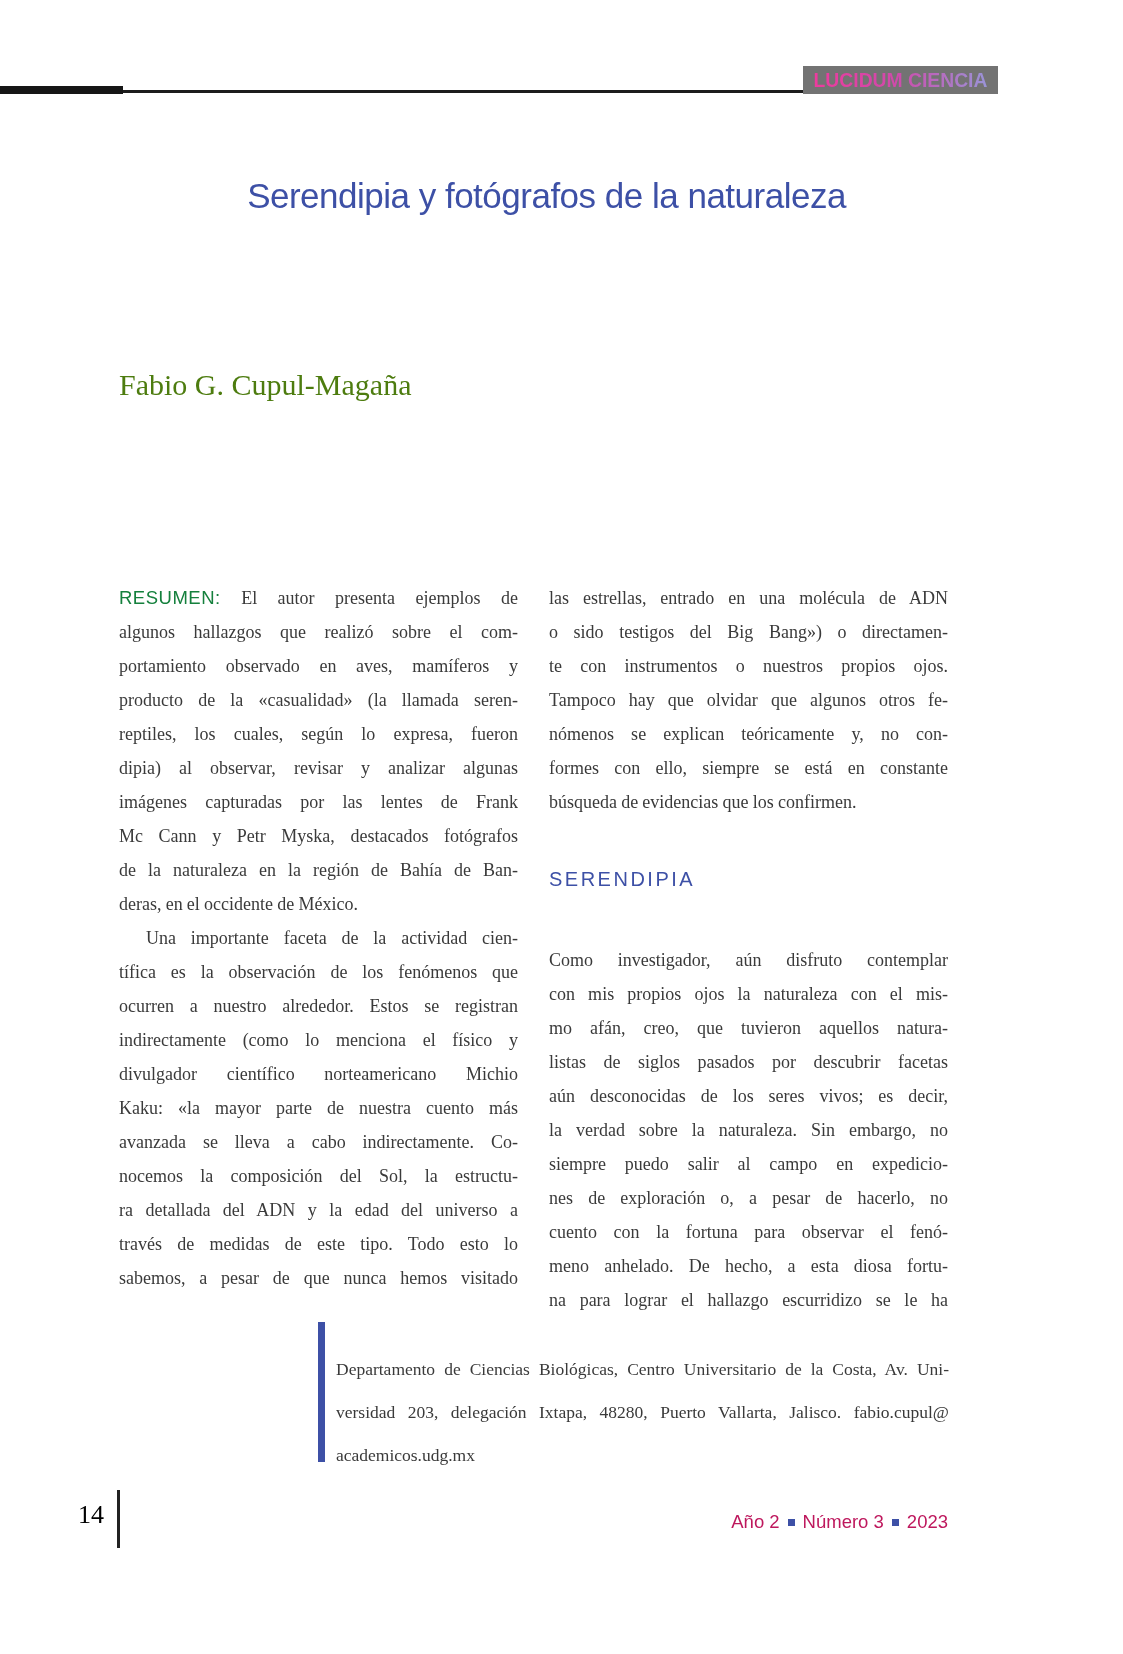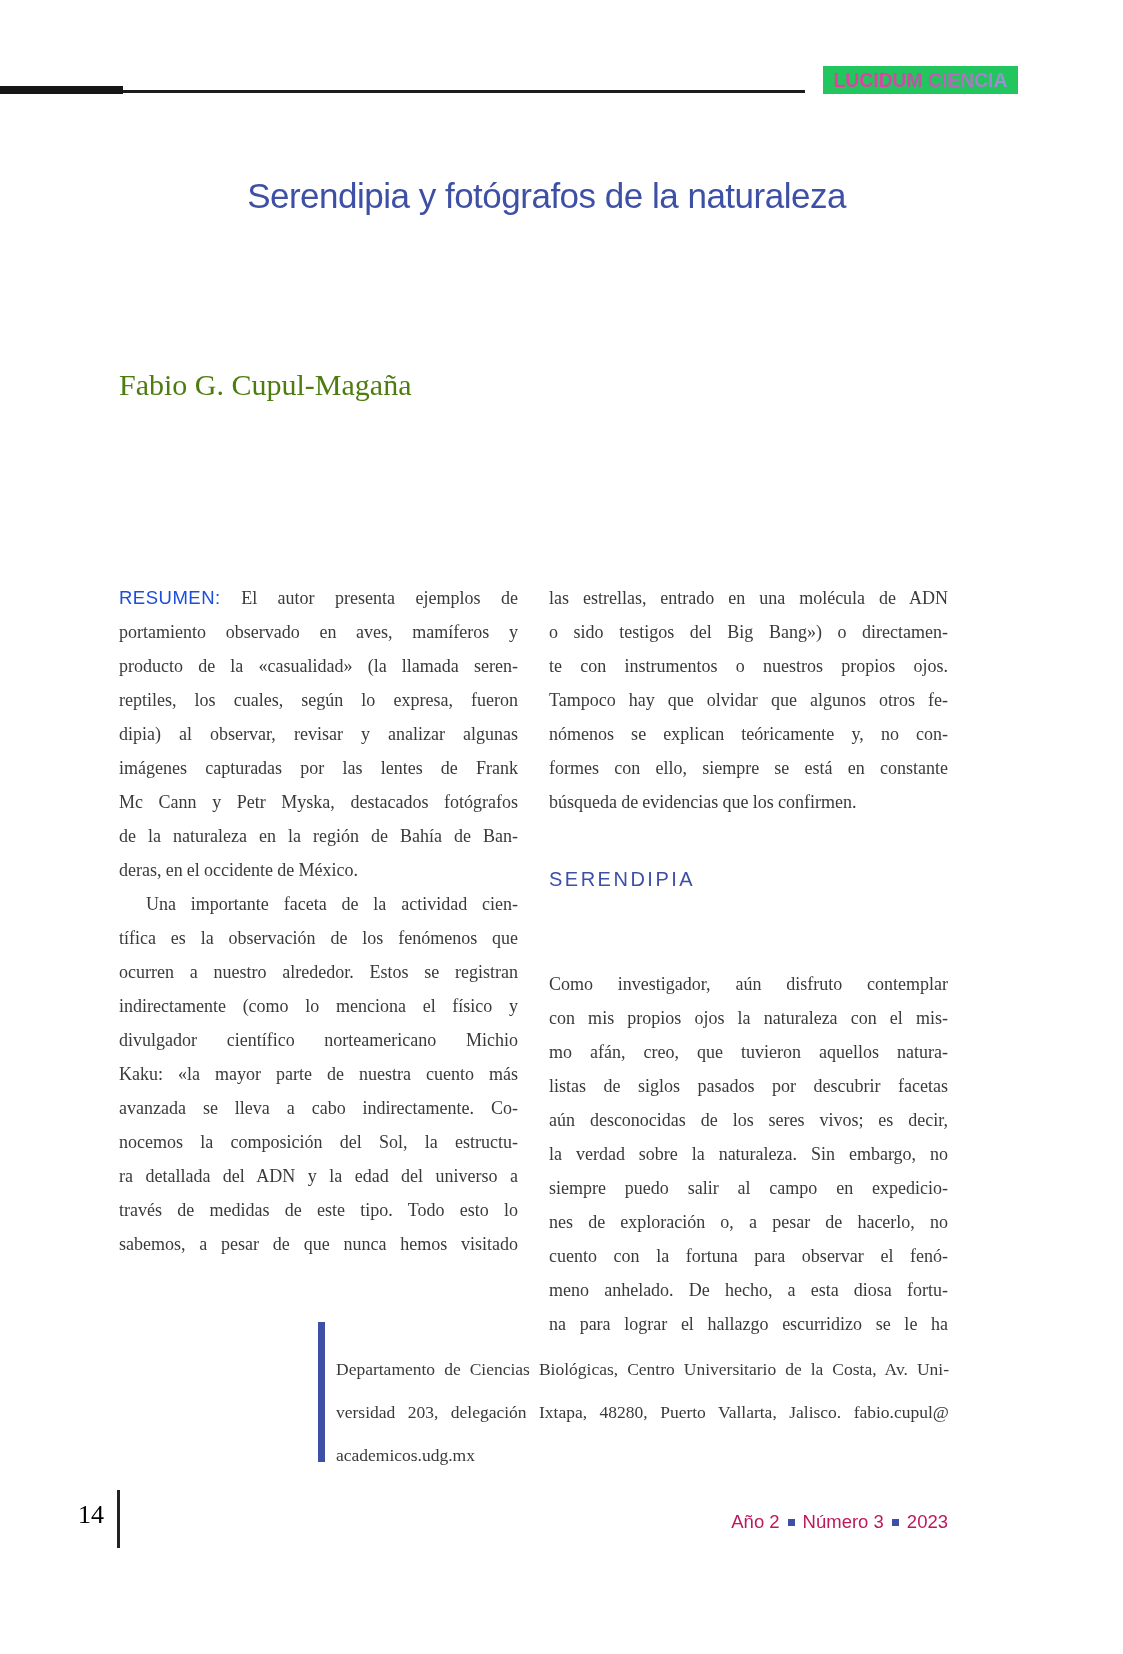--- a/index.html
+++ b/index.html
@@ -10,22 +10,22 @@
     font-family: "Liberation Serif", serif;
     color: #3a3a3a;
     overflow: hidden;
   }
 
   
   .rule-thin  { position: absolute; left: 0; top: 90px; width: 805px; height: 3px; background: #1c1c1c; }
   .rule-thick { position: absolute; left: 0; top: 86px; width: 123px; height: 8px; background: #161616; }
   .logo-box {
     position: absolute; left: 803px; top: 66px; width: 195px; height: 28px;
-    background: #22c55e;
-    display: flex; align-items: center; justify-content: center; margin-left: 20px;
+    background: #737373;
+    display: flex; align-items: center; justify-content: center;
   }
   .logo-text {
     font-family: "Liberation Sans", sans-serif;
     font-weight: bold; font-size: 21px; letter-spacing: 0px;
     background: linear-gradient(90deg, #ee3a9e 0%, #cf4aab 48%, #9a94d8 100%);
     -webkit-background-clip: text; background-clip: text;
     -webkit-text-fill-color: transparent; color: transparent;
     transform: scaleX(0.92); transform-origin: center;
     white-space: nowrap;
   }
@@ -49,28 +49,28 @@
   .col { position: absolute; top: 581px; width: 399px; font-size: 18px; line-height: 34px; }
   .col-left  { left: 119px; }
   .col-right { left: 549px; }
 
   .jline { text-align: justify; text-align-last: justify; height: 34px; overflow: hidden; word-spacing: -0.3px; }
   .jline.flush { text-align-last: left; }
   .indent-first .jline:first-child { text-indent: 27px; }
 
   .resumen-label {
     font-family: "Liberation Sans", sans-serif;
-    color: #1d4ed8; font-size: 18.5px; letter-spacing: 0.5px;
+    color: #15803d; font-size: 18.5px; letter-spacing: 0.5px;
   }
 
   .section-heading {
     font-family: "Liberation Sans", sans-serif;
     color: #3d50a6; font-size: 20px; letter-spacing: 2.5px;
     line-height: 24px;
-    margin: 48px 0 76px 0;
+    margin: 48px 0 52px 0;
     text-align: left; text-align-last: left;
   }
 
   
   .footnote-bar {
     position: absolute; left: 318px; top: 1322px; width: 7px; height: 140px;
     background: #3d50a6;
   }
   .footnote {
     position: absolute; left: 336px; top: 1348px; width: 613px;
@@ -110,20 +110,21 @@
 
 <h1 class="page-title">Serendipia y fotógrafos de la naturaleza</h1>
 <div class="author">Fabio G. Cupul-Magaña</div>
 
 <div class="col col-left">
   <div class="jline">
     <span class="resumen-label">RESUMEN:</span>
     <span>El autor presenta ejemplos de</span>
   </div>
   <div>
+      <div class="jline">algunos hallazgos que realizó sobre el com-</div>
       <div class="jline">portamiento observado en aves, mamíferos y</div>
       <div class="jline">producto de la «casualidad» (la llamada seren-</div>
       <div class="jline">reptiles, los cuales, según lo expresa, fueron</div>
       <div class="jline">dipia) al observar, revisar y analizar algunas</div>
       <div class="jline">imágenes capturadas por las lentes de Frank</div>
       <div class="jline">Mc Cann y Petr Myska, destacados fotógrafos</div>
       <div class="jline">de la naturaleza en la región de Bahía de Ban-</div>
       <div class="jline flush">deras, en el occidente de México.</div>
     </div>
   <div class="indent-first">

